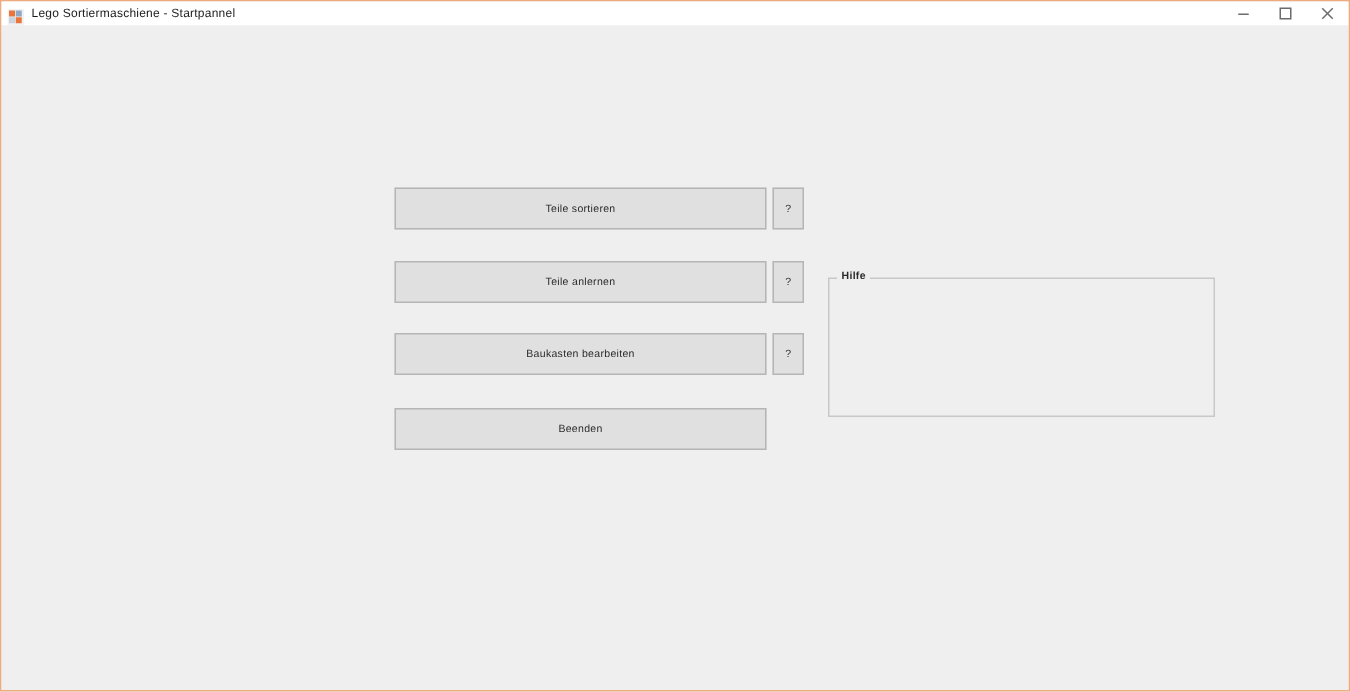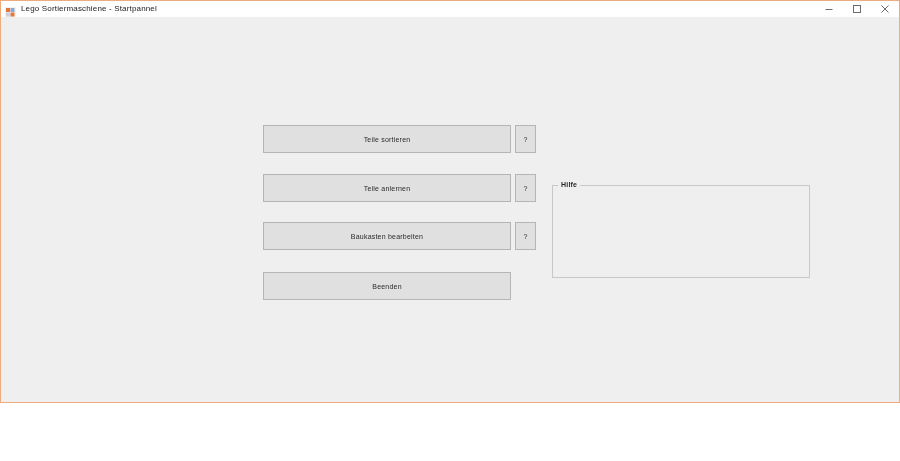--- a/index.html
+++ b/index.html
@@ -14,21 +14,21 @@
     overflow: hidden;
     font-family: "Liberation Sans", sans-serif;
   }
 
   
   .window {
     position: absolute;
     left: 0;
     top: 0;
     width: 900px;
-    height: 403px;
+    height: 461px;
     box-sizing: border-box;
     border: 1px solid #eeac7e;
     background: #efefef;
     display: flex;
     flex-direction: column;
   }
 
   
   .titlebar {
     height: 16px;

